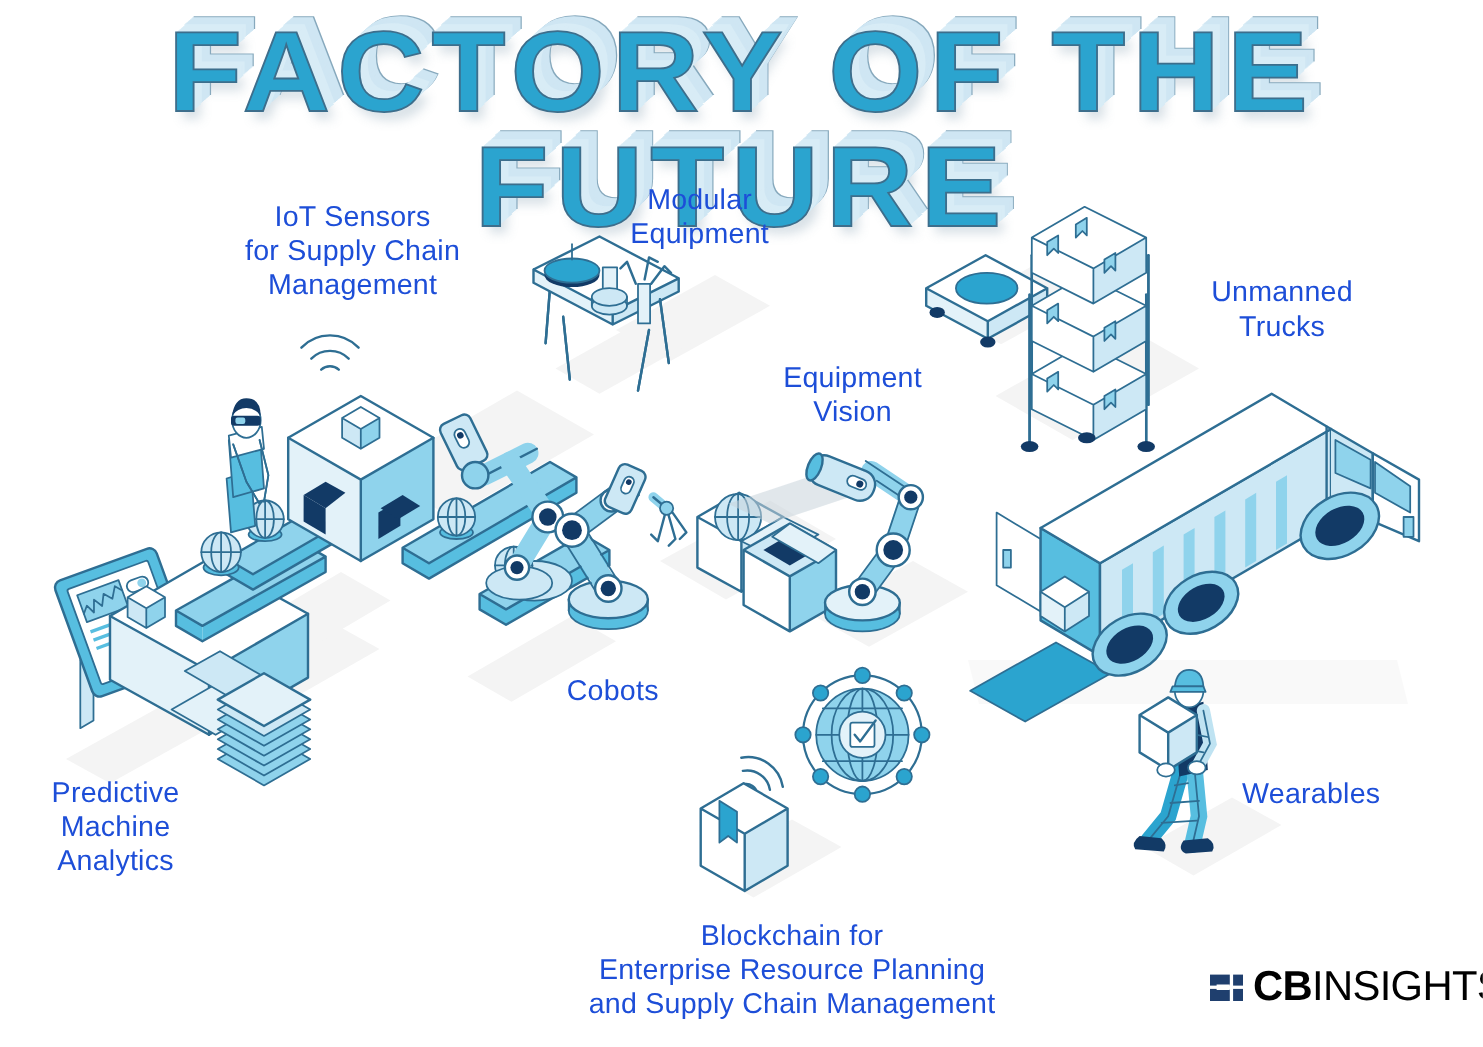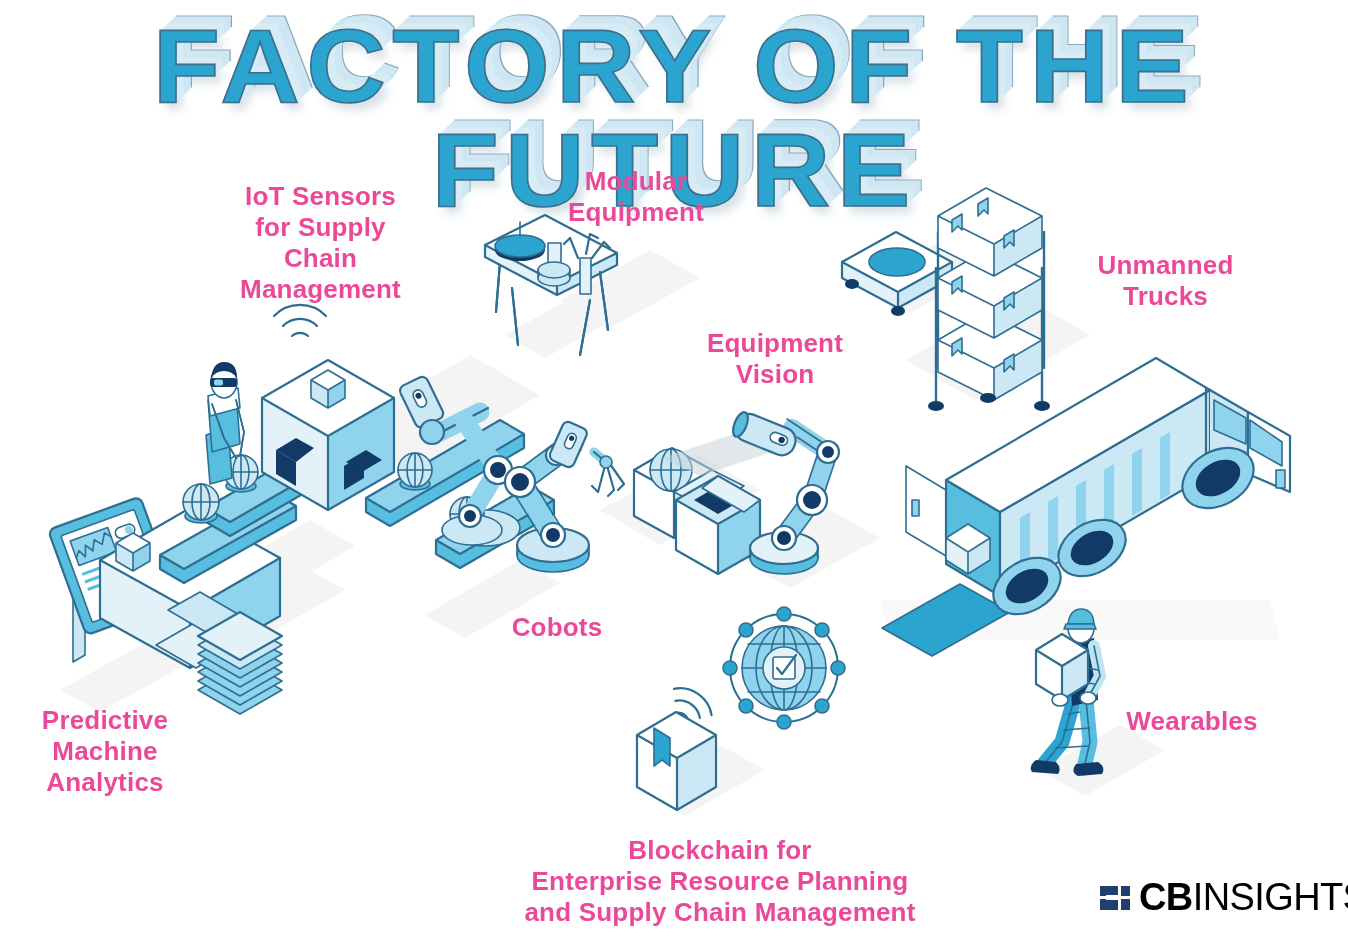--- a/index.html
+++ b/index.html
@@ -41,26 +41,26 @@
       12px -12px 0 #cfe6f3,
       13px -13px 0 #cfe6f3,
       14px -14px 0 #cfe6f3,
       15px -15px 0.5px #87a9bd,
       6px 7px 9px rgba(120,150,170,.30);
   }
 
   
   .lbl{
     position:absolute;
-    color:#ec4899;
+    color:#1d4ed8;
     font-size:26px;
     line-height:31px;
     text-align:center;
     white-space:pre-line;
-    font-weight:700;
+    font-weight:400;
     letter-spacing:.2px;
   }
 
   
   .logo{position:absolute;display:flex;align-items:center;gap:9px;}
   .logo-mark{width:30px;height:24px;position:relative;}
   .logo-mark i{position:absolute;background:#1F3F6E;display:block;}
   .logo-text{
     font-size:38px;font-weight:bold;color:#000000;letter-spacing:-0.6px;
     font-family:"Liberation Sans","DejaVu Sans",sans-serif;

